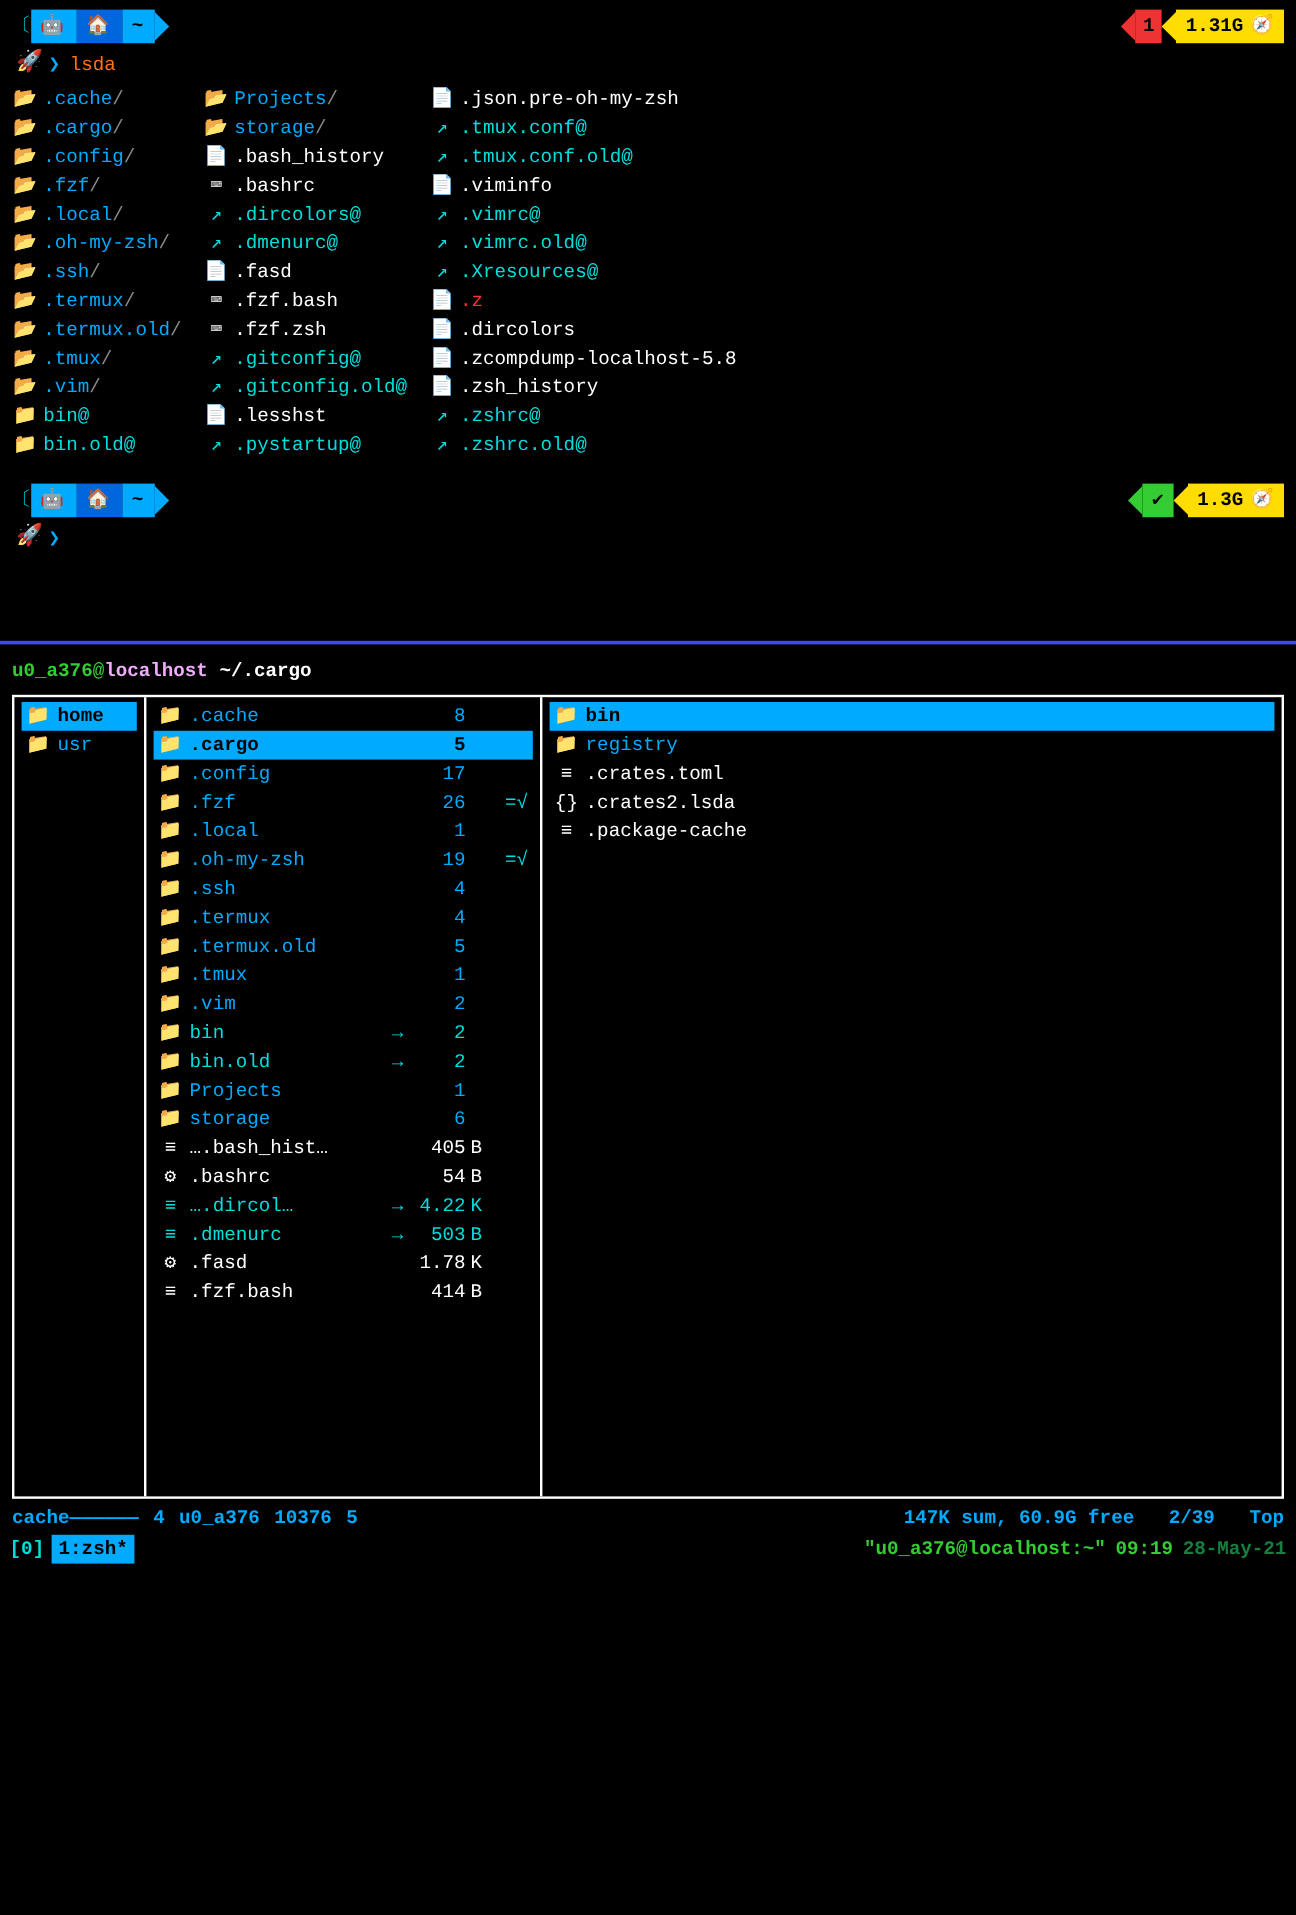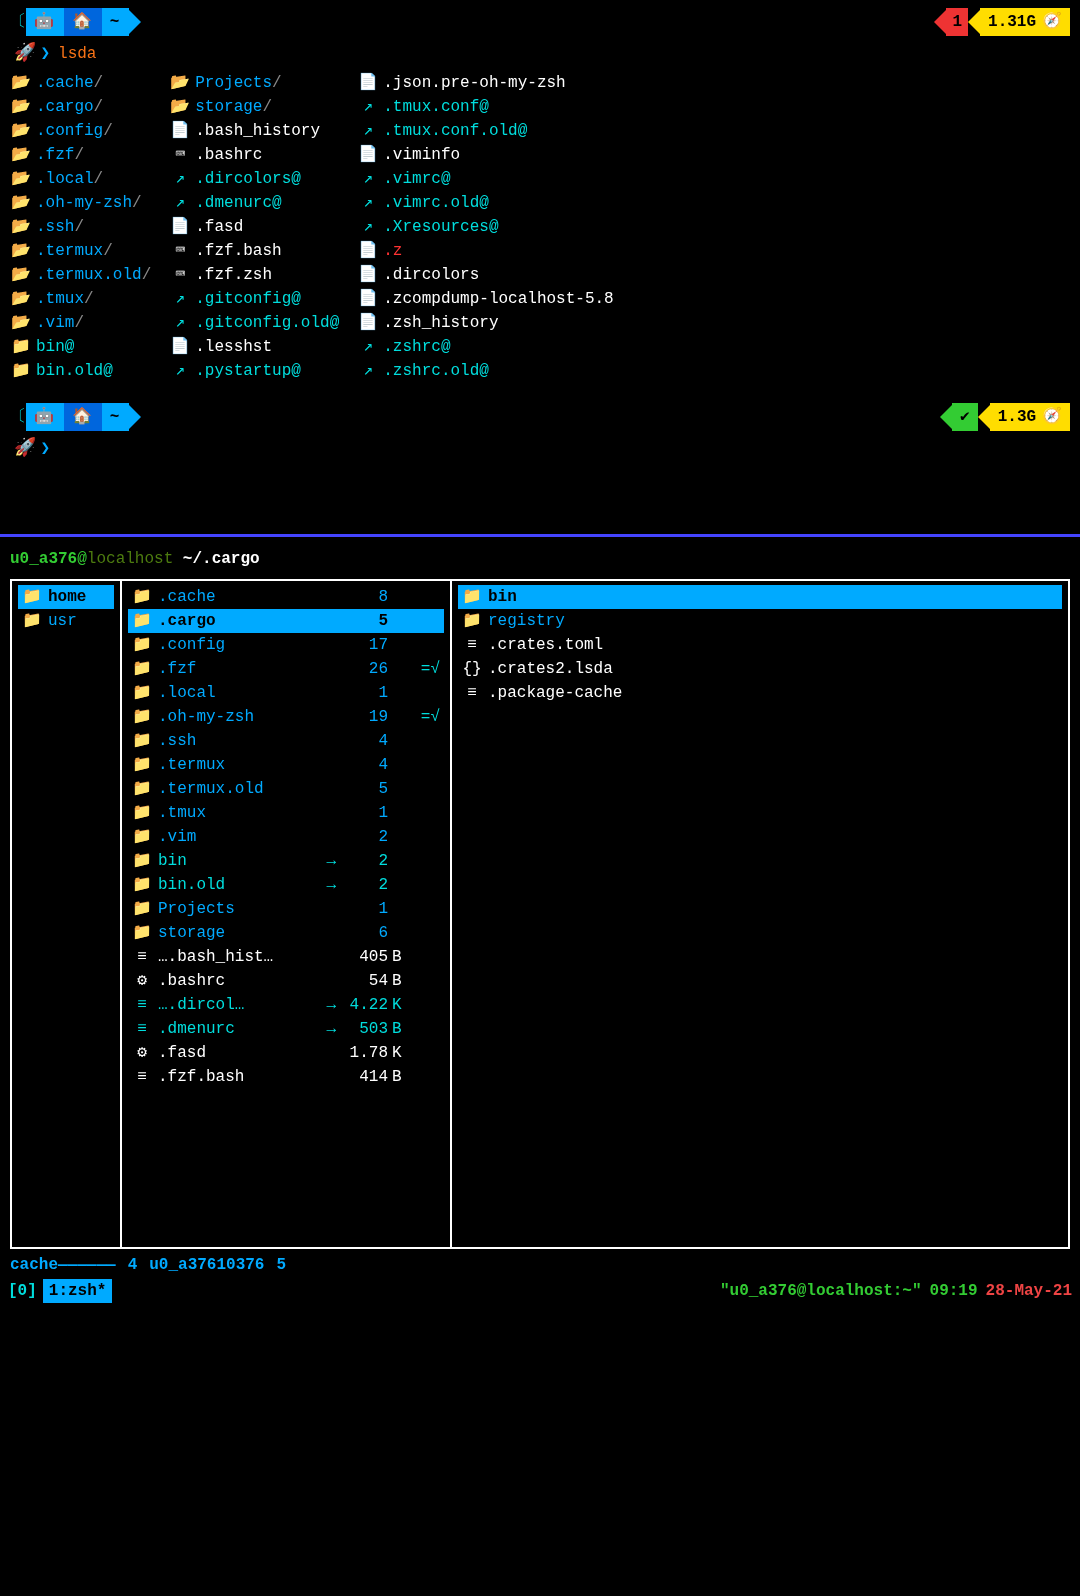--- a/index.html
+++ b/index.html
@@ -60,21 +60,21 @@
   .c-red { color: #f33; }
   .trail { color: #888; }
   .link-at { color: #0dd; }
 
   .separator { border-top: 3px solid #44f; margin-top: 60px; }
 
   .bottom-pane { padding: 10px 10px 0; }
   .ranger-path { margin-bottom: 8px; }
   .ranger-path .user { color: #3c3; font-weight: bold; }
   .ranger-path .at { color: #3c3; }
-  .ranger-path .host { color: #4d7c0f; font-weight: normal; }
+  .ranger-path .host { color: #f0abfc; font-weight: bold; }
   .ranger-path .path { color: #fff; font-weight: bold; }
   .ranger-path .cur { color: #fff; font-weight: bold; }
 
   .ranger-cols {
     display: flex;
     border: 2px solid #fff;
     height: 670px;
   }
   .rcol {
     border-right: 2px solid #fff;
@@ -112,21 +112,21 @@
     background: #000;
     color: #0a0;
     padding: 2px 8px;
     align-items: center;
     font-weight: bold;
   }
   .tmux-session { color: #0dd; }
   .tmux-win { background: #0af; color: #000; padding: 0 6px; margin-left: 6px; }
   .tmux-title { margin-left: auto; color: #3c3; }
   .tmux-time { color: #3c3; margin-left: 8px; }
-  .tmux-date { color: #ef4444; margin-left: 8px; }
+  .tmux-date { color: #15803d; margin-left: 8px; }
 </style>
 </head>
 <body>
 
 <div class="top-pane">
 
   <div class="prompt-line">
     <span style="color:#0dd;">〔</span>
     <span class="seg seg-android">🤖</span>
     <span class="seg seg-home">🏠</span>
@@ -561,22 +561,28 @@
       </div>
   </div>
 </div>
 
 <div class="status-line">
   <span>
     <span>cache</span><span>——————</span>
   </span>
   <span style="margin-left:12px">4</span>
   <span style="margin-left:12px">u0_a376</span>
-  <span style="">10376</span>
+  <span style="margin-left:12px">10376</span>
   <span style="margin-left:12px">5</span>
+  <span class="right">
+    <span>147K sum,</span>
+    <span>60.9G free</span>
+    &nbsp;&nbsp;<span>2/39</span>
+    &nbsp;&nbsp;<span>Top</span>
+  </span>
 </div>
 
 <div class="tmux-bar">
   <span class="tmux-session">[0]</span>
   <span class="tmux-win">1:zsh*</span>
   <span class="tmux-title">"u0_a376@localhost:~"</span>
   <span class="tmux-time">09:19</span>
   <span class="tmux-date">28-May-21</span>
 </div>
 

